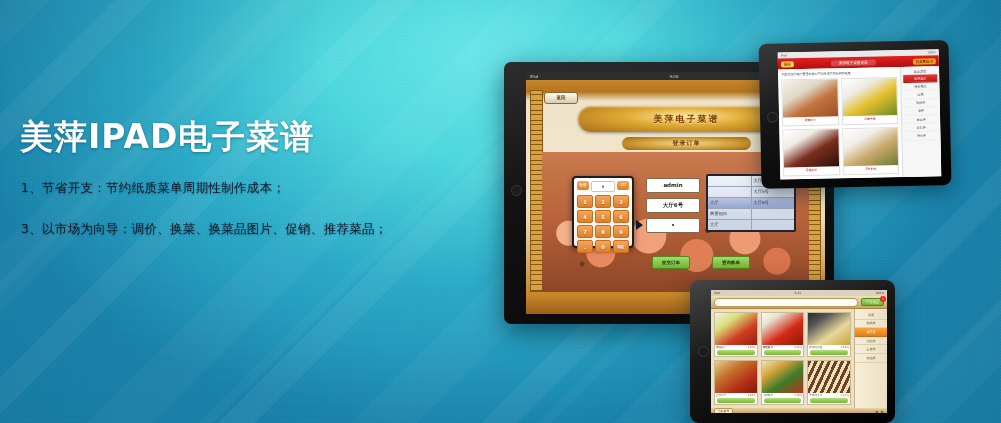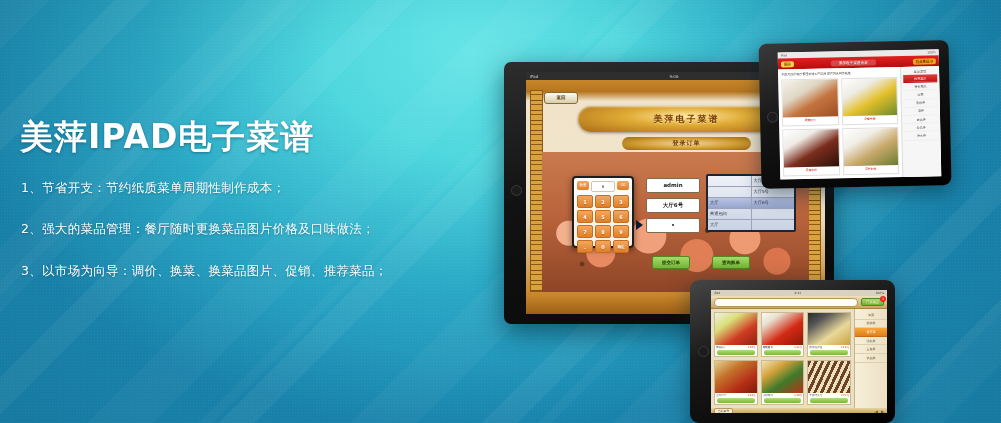--- a/index.html
+++ b/index.html
@@ -68,21 +68,21 @@
     color: #ffffff;
     font-size: 33px;
     font-weight: bold;
     letter-spacing: 1px;
     line-height: 1.12;
     text-shadow: 0 1px 3px rgba(0,50,70,.45);
     margin: 0 0 26px 2px;
   }
   .bullets { margin: 0; padding: 0; list-style: none; }
   .bullets li {
-    color: #ffffff;
+    color: #0f172a;
     font-size: 12.5px;
     line-height: 1;
     letter-spacing: .3px;
     margin: 0 0 29px 3px;
     text-shadow: 0 1px 2px rgba(0,50,70,.4);
     white-space: nowrap;
   }
   
   .device { position: absolute; }
   
@@ -325,21 +325,20 @@
   <div class="bg-base"></div>
   <div class="bg-stripes"></div>
   <div class="bg-stripes2"></div>
   <div class="bg-dots"></div>
   <div class="bg-vign"></div>
 
   <div class="copy">
     <h1 class="headline">美萍IPAD电子菜谱</h1>
     <ul class="bullets">
       <li>1、节省开支：节约纸质菜单周期性制作成本；</li>
-      <li>2、强大的菜品管理：餐厅随时更换菜品图片价格及口味做法；</li>
       <li>3、以市场为向导：调价、换菜、换菜品图片、促销、推荐菜品；</li>
     </ul>
   </div>
 
   <div class="device" id="ipad-main">
     <div class="home-btn" style="left:7px; top:123px;"></div>
     <div class="screen">
       <div class="ios-bar">
         <span>iPad</span>
         <span>9:06</span>

